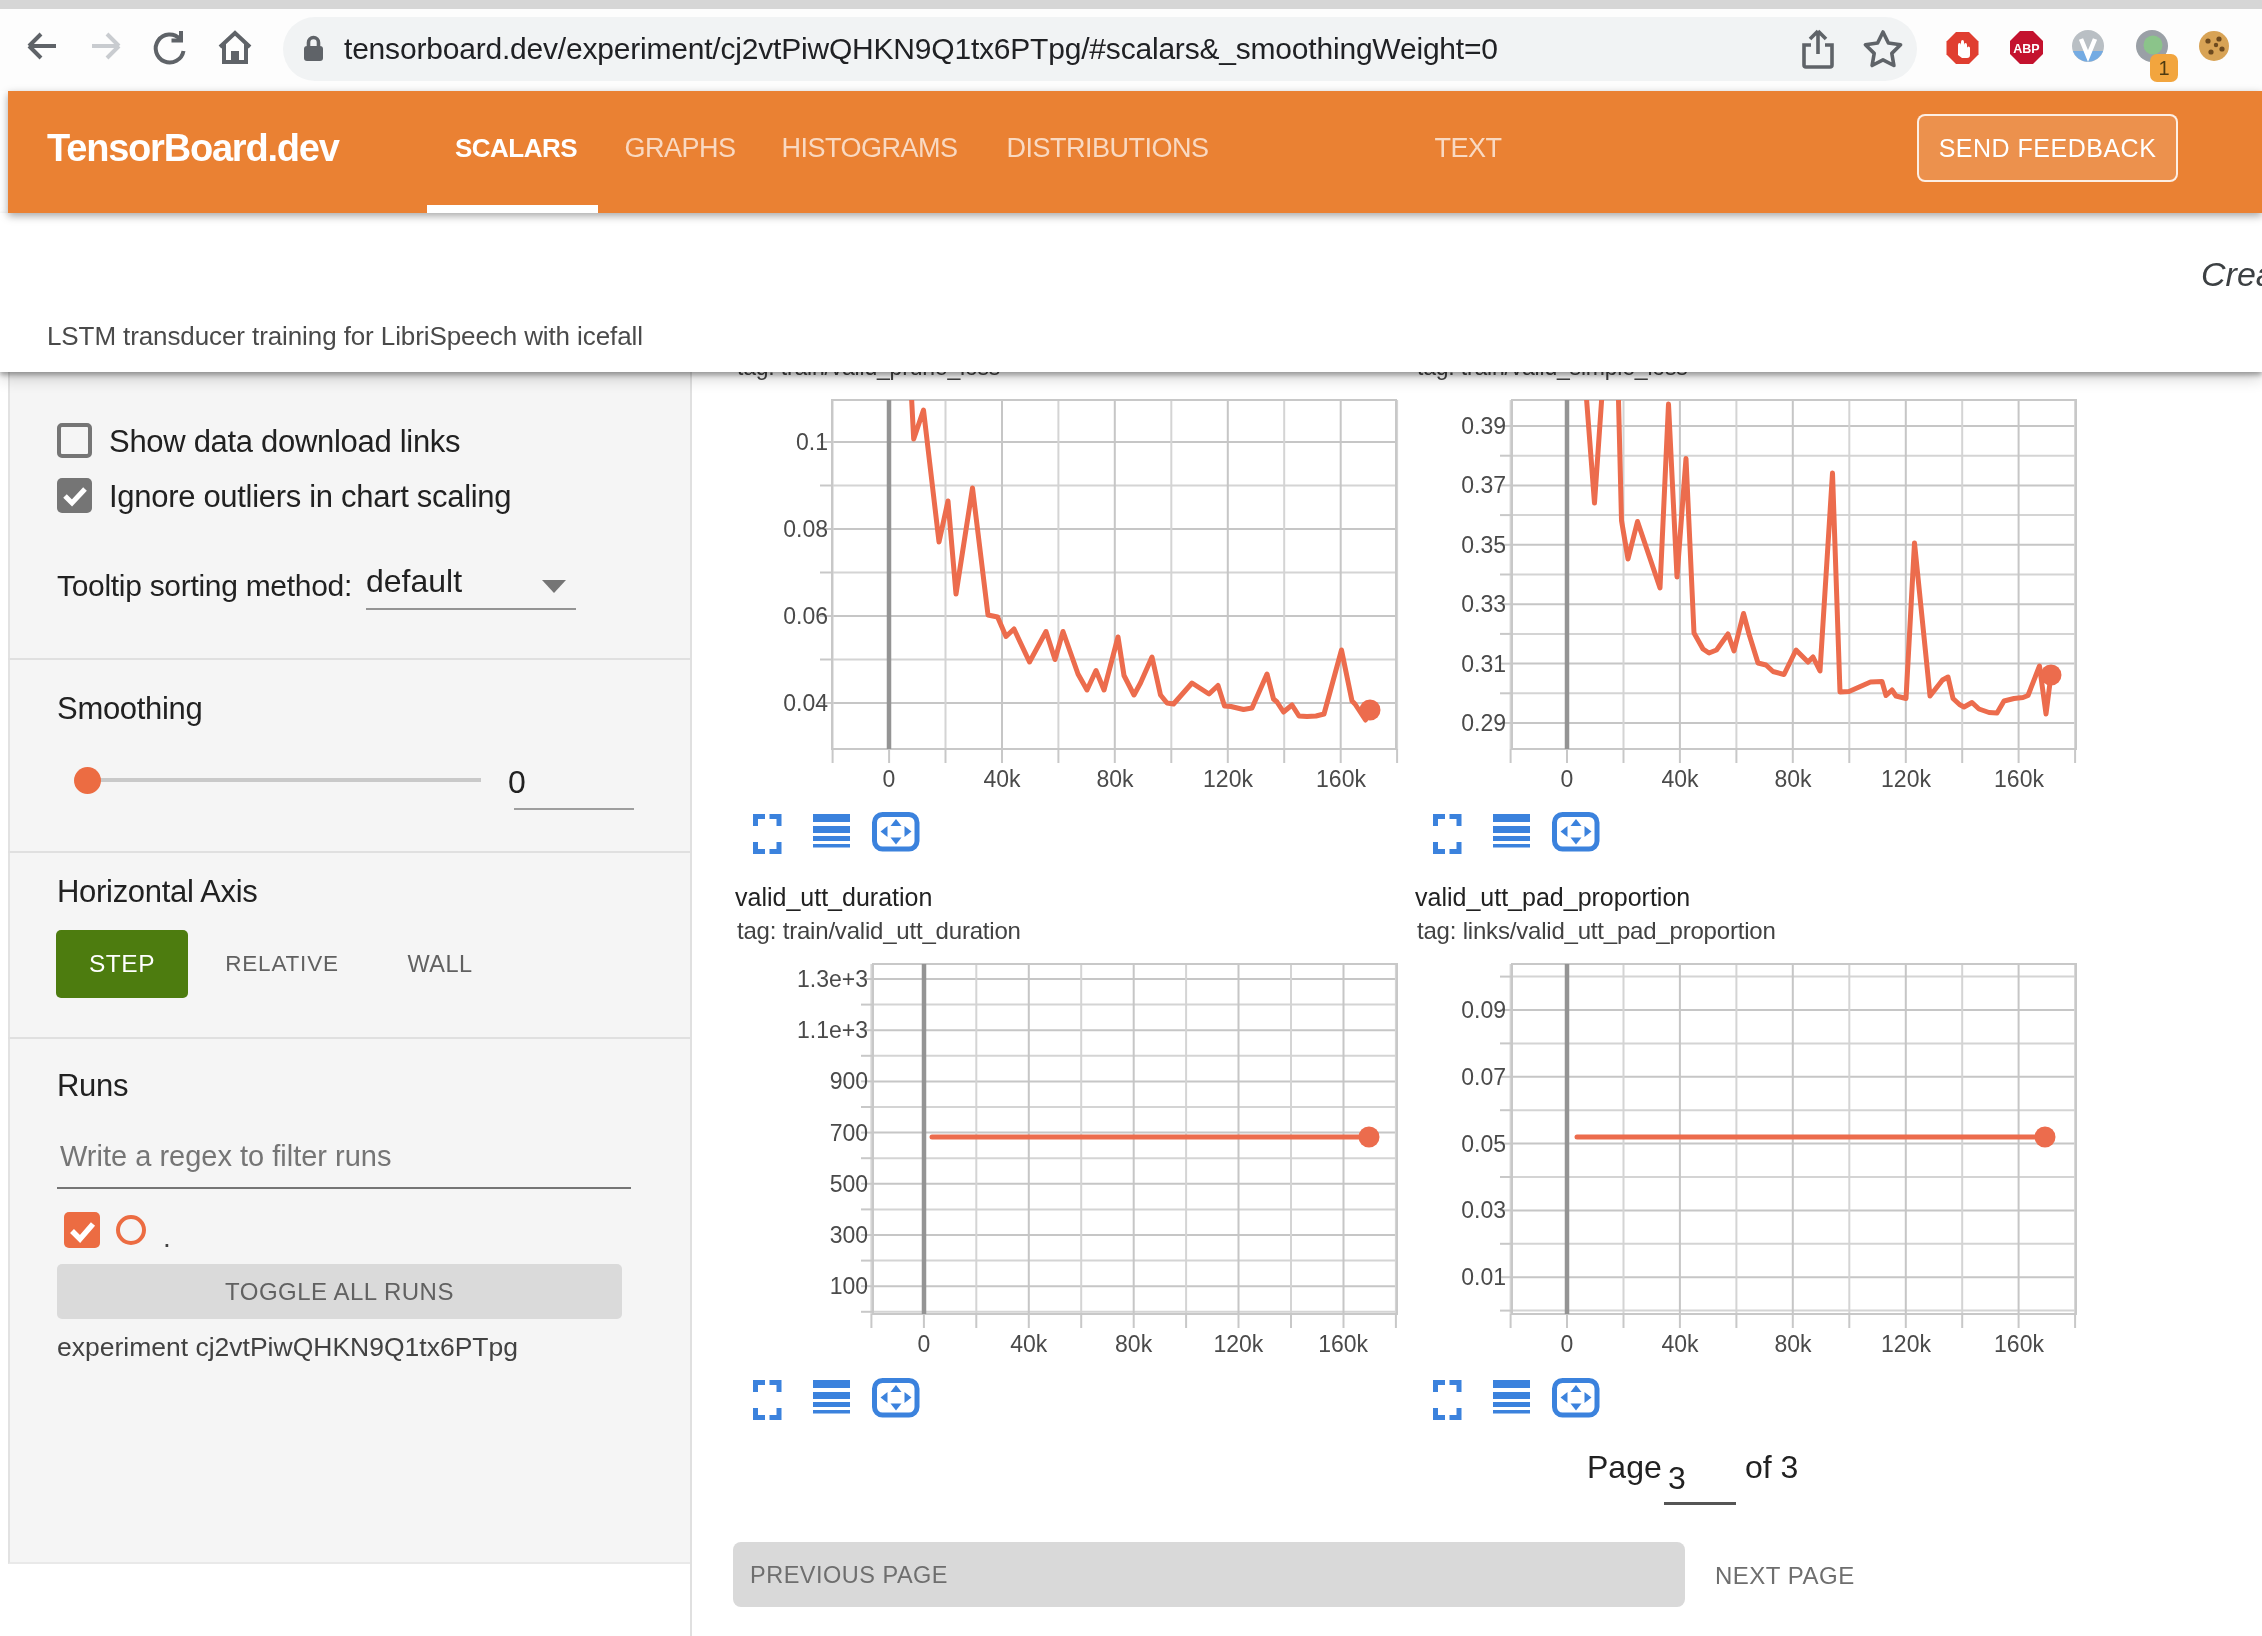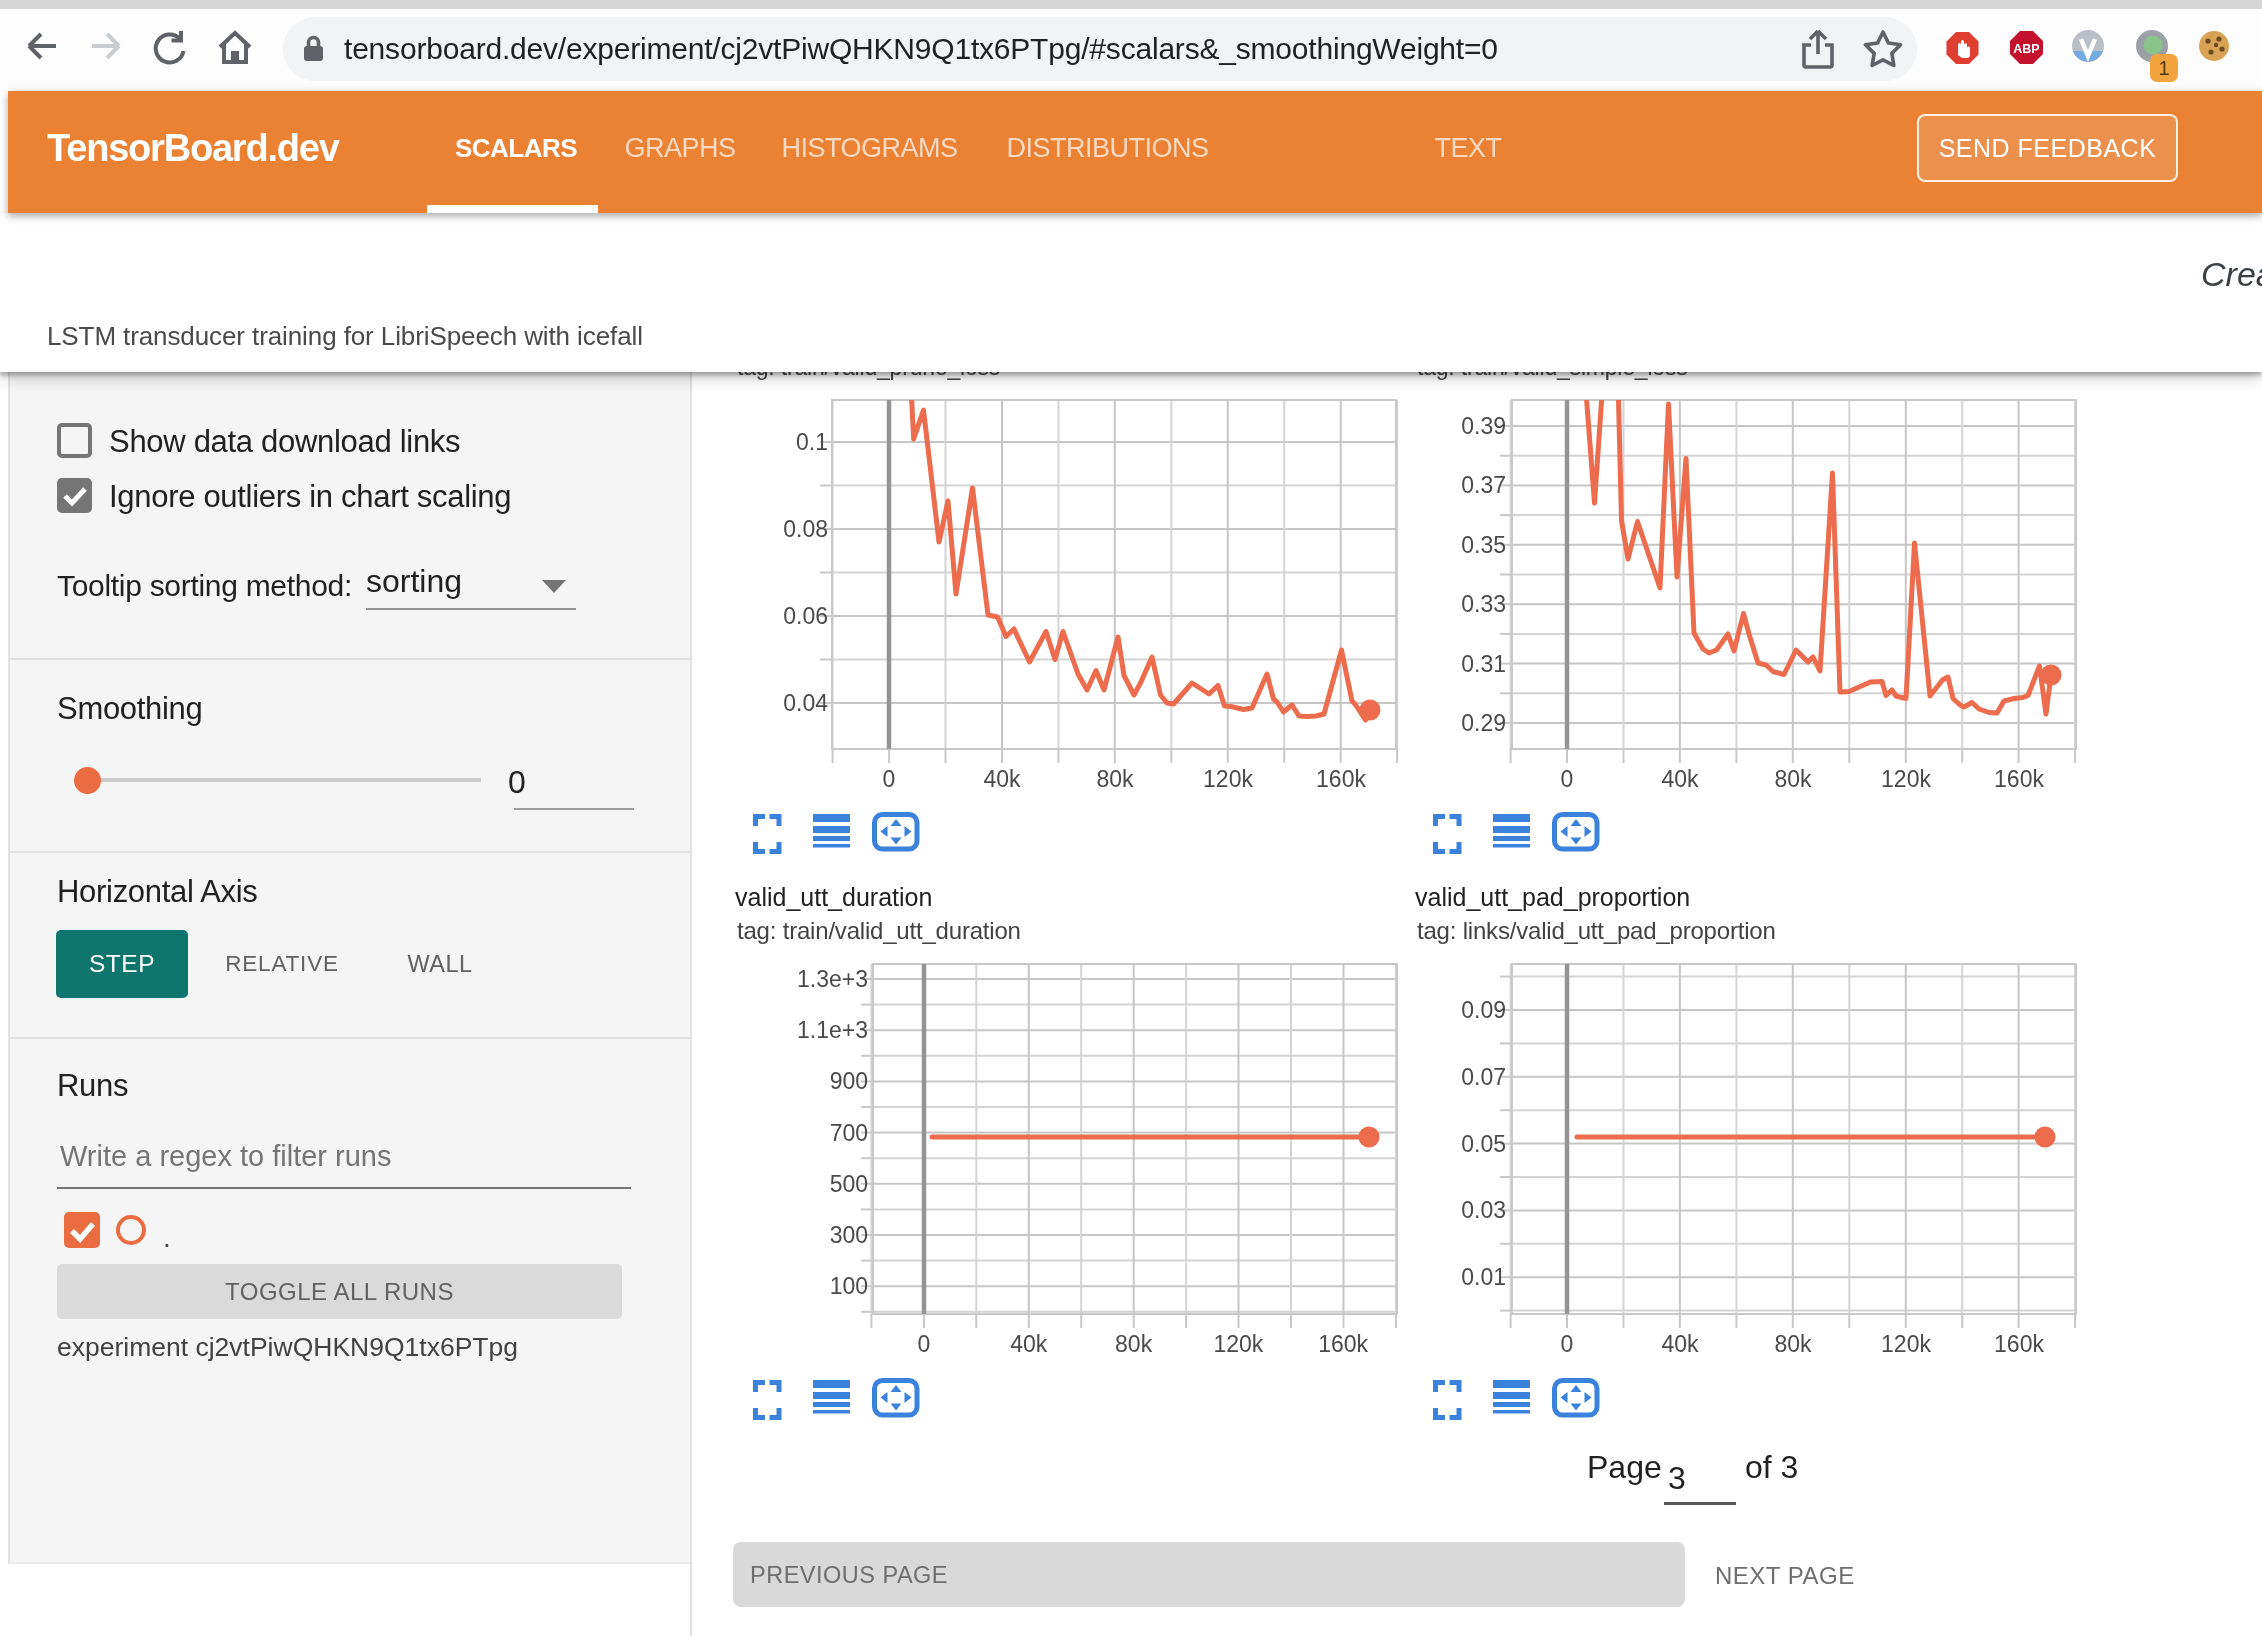--- a/index.html
+++ b/index.html
@@ -91,38 +91,38 @@
 
 <div class="abs" style="left:57px;top:423px;width:35px;height:35px;border:4px solid #757575;border-radius:5px;background:#f5f5f5"></div>
 <div class="abs" style="left:109px;top:424px;font-size:31px;letter-spacing:-0.3px;color:#212121">Show data download links</div>
 <div class="abs" style="left:57px;top:478px;width:35px;height:35px;border-radius:5px;background:#757575"></div>
 <svg class="abs" style="left:57px;top:478px" width="35" height="35" viewBox="0 0 35 35">
     <path d="M8 18 l7 7 13 -14" stroke="#fff" stroke-width="5" fill="none"></path>
   </svg>
 <div class="abs" style="left:109px;top:479px;font-size:31px;letter-spacing:-0.3px;color:#212121">Ignore outliers in chart scaling</div>
 
 <div class="abs" style="left:57px;top:569px;font-size:30px;letter-spacing:-0.3px;color:#212121">Tooltip sorting method:</div>
-<div class="abs" style="left:366px;top:563px;font-size:32px;color:#212121">sorting</div>
+<div class="abs" style="left:366px;top:563px;font-size:32px;color:#212121">default</div>
 <svg class="abs" style="left:540px;top:578px" width="28" height="18" viewBox="0 0 28 18">
     <path d="M2 2 l12 13 12 -13 z" fill="#757575"></path>
   </svg>
 <div class="abs" style="left:366px;top:608px;width:210px;height:2px;background:#949494"></div>
 
 <div class="abs" style="left:8px;top:658px;width:682px;height:2px;background:#e0e0e0"></div>
 
 <div class="abs" style="left:57px;top:691px;font-size:31px;letter-spacing:-0.3px;color:#212121">Smoothing</div>
 <div class="abs" style="left:87px;top:778px;width:394px;height:4px;background:#c9c9c9"></div>
 <div class="abs" style="left:74px;top:767px;width:27px;height:27px;border-radius:50%;background:#ec6c42"></div>
 <div class="abs" style="left:508px;top:764px;font-size:32px;color:#212121">0</div>
 <div class="abs" style="left:514px;top:808px;width:120px;height:2px;background:#9e9e9e"></div>
 
 <div class="abs" style="left:8px;top:851px;width:682px;height:2px;background:#e0e0e0"></div>
 
 <div class="abs" style="left:57px;top:874px;font-size:31px;letter-spacing:-0.3px;color:#212121">Horizontal Axis</div>
-<div class="abs" style="left:56px;top:930px;width:132px;height:68px;background:#0f766e;border-radius:5px;display:flex;align-items:center;justify-content:center;font-size:24.5px;letter-spacing:0.5px;color:#fff">STEP</div>
+<div class="abs" style="left:56px;top:930px;width:132px;height:68px;background:#4d7c0f;border-radius:5px;display:flex;align-items:center;justify-content:center;font-size:24.5px;letter-spacing:0.5px;color:#fff">STEP</div>
 <div class="abs" style="left:227px;top:930px;width:110px;height:68px;display:flex;align-items:center;justify-content:center;font-size:22.5px;letter-spacing:0.8px;color:#616161">RELATIVE</div>
 <div class="abs" style="left:408px;top:930px;width:64px;height:68px;display:flex;align-items:center;justify-content:center;font-size:23.5px;letter-spacing:0.5px;color:#616161">WALL</div>
 
 <div class="abs" style="left:8px;top:1037px;width:682px;height:2px;background:#e0e0e0"></div>
 
 <div class="abs" style="left:57px;top:1068px;font-size:31px;letter-spacing:-0.3px;color:#212121">Runs</div>
 <div class="abs" style="left:60px;top:1140px;font-size:29px;color:#757575">Write a regex to filter runs</div>
 <div class="abs" style="left:57px;top:1187px;width:574px;height:2px;background:#757575"></div>
 
 <div class="abs" style="left:64px;top:1212px;width:36px;height:36px;border-radius:5px;background:#ec6c42"></div>

